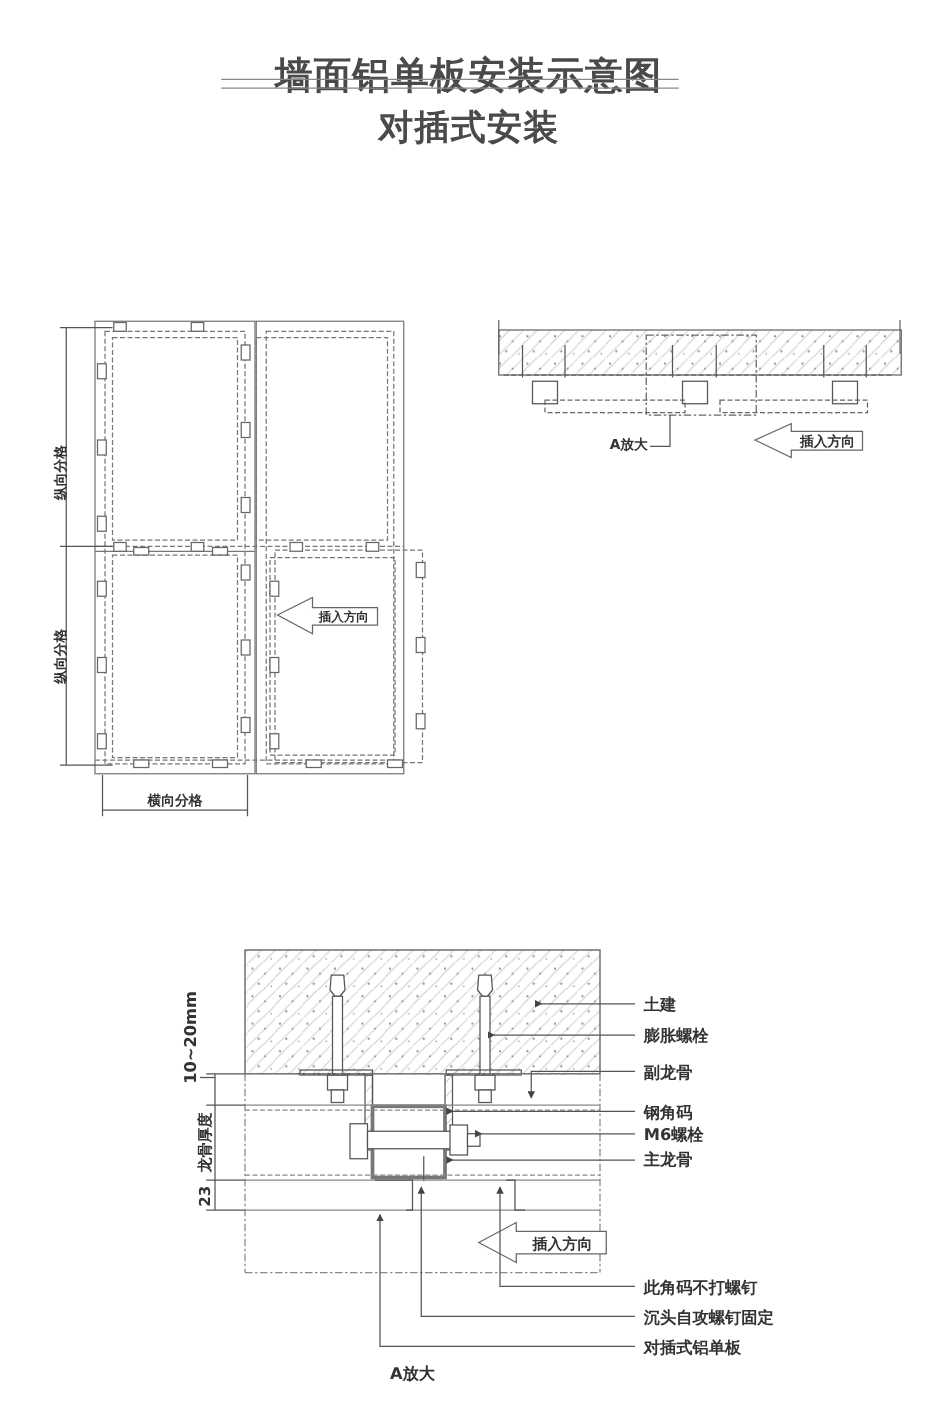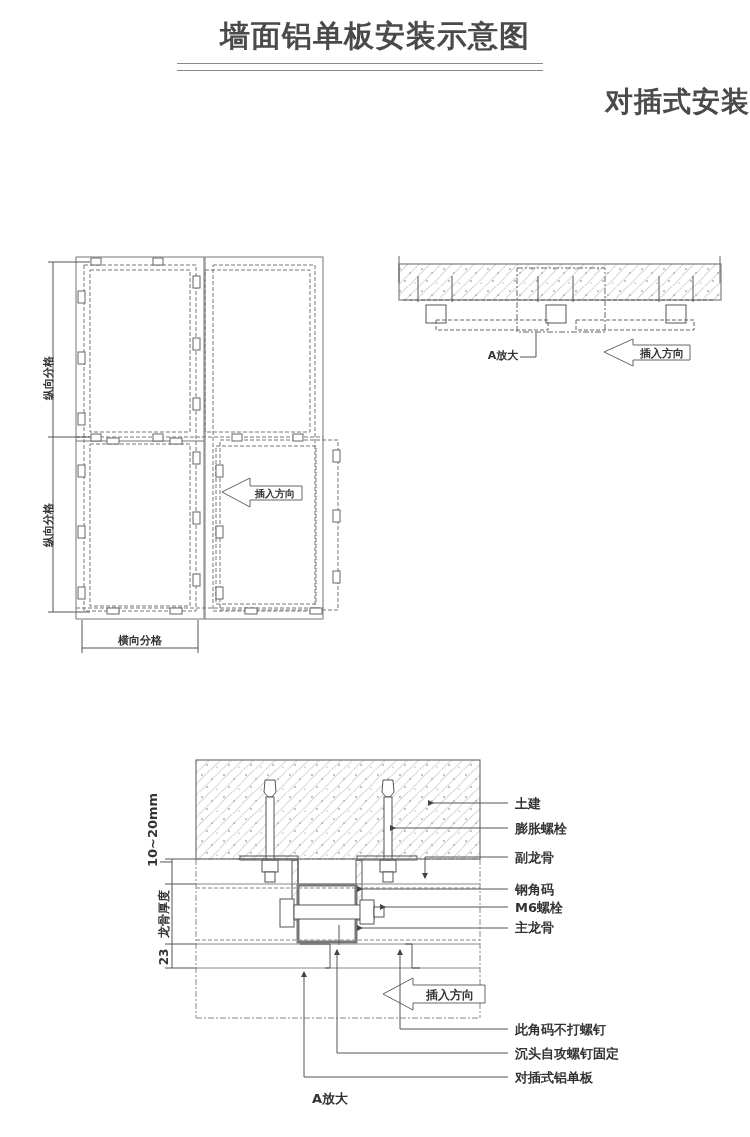--- a/index.html
+++ b/index.html
@@ -1,19 +1,19 @@
 <!DOCTYPE html>
 <html><head>
 <meta charset="utf-8">
 <style>
   html,body{margin:0;padding:0;background:#ffffff;}
   body{width:750px;height:1137px;position:relative;overflow:hidden;font-family:"DejaVu Sans","Liberation Sans",sans-serif;color:#444;}
   .title{position:absolute;left:0;width:750px;text-align:center;font-weight:bold;color:#4a4a4a;}
-  #main-title{top:16px;font-size:30px;letter-spacing:1px;}
-  #sub-title{top:83px;font-size:28px;letter-spacing:1px;text-align:right;}
+  #main-title{top:40px;font-size:30px;letter-spacing:1px;}
+  #sub-title{top:83px;font-size:28px;letter-spacing:1px;}
   .rule{position:absolute;left:177px;width:366px;height:1px;background:#888;}
   svg{position:absolute;left:0;top:0;}
   svg text{font-family:"DejaVu Sans","Liberation Sans",sans-serif;fill:#333;font-weight:bold;}
 </style>
 </head>
 <body>
 
 <div class="title" id="main-title">墙面铝单板安装示意图</div>
 <div class="rule" style="top:63px;"></div>
 <div class="rule" style="top:70px;"></div>

